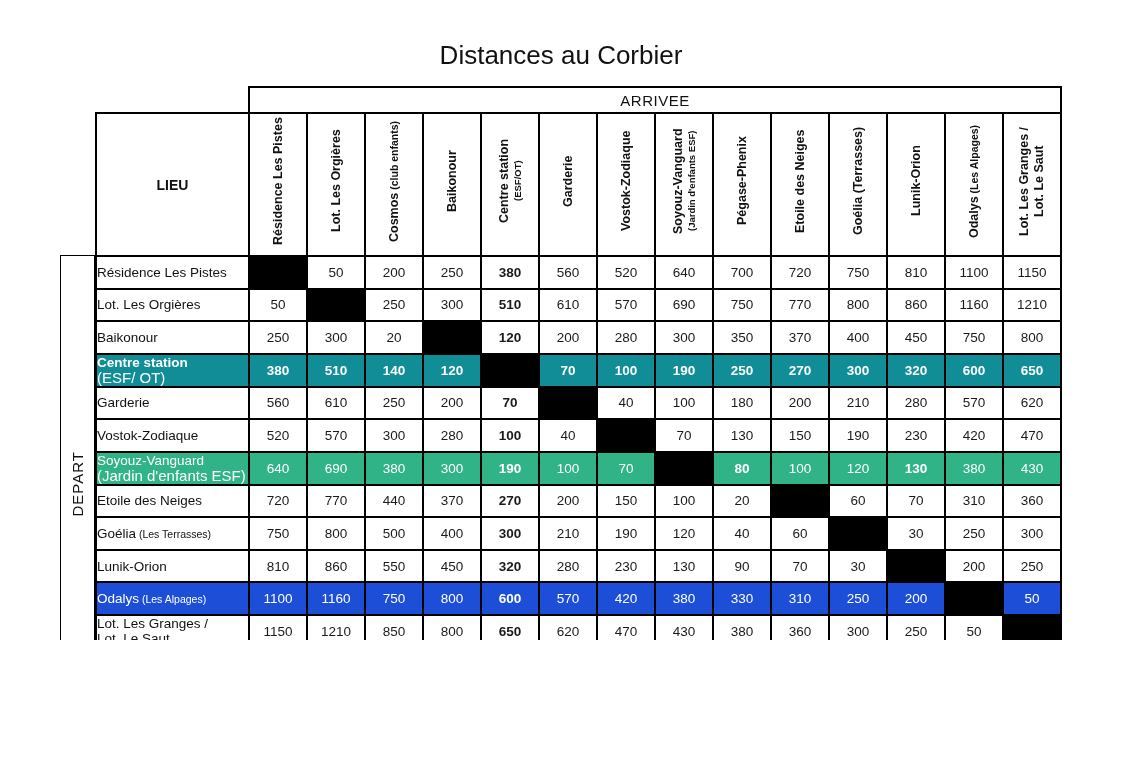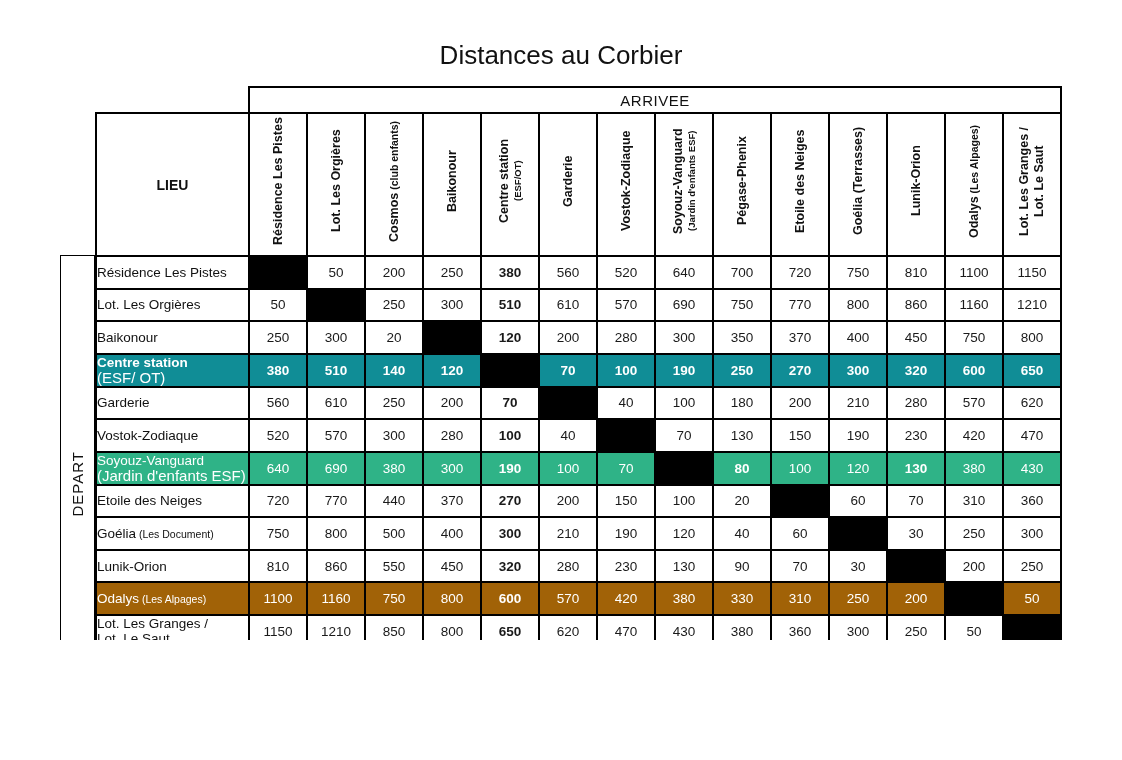--- a/index.html
+++ b/index.html
@@ -328,21 +328,21 @@
           <td class="cell">100</td>
           <td class="cell">20</td>
           <td class="diag" style="background: rgb(0, 0, 0);"></td>
           <td class="cell">60</td>
           <td class="cell">70</td>
           <td class="cell">310</td>
           <td class="cell">360</td>
         </tr>
         <tr>
           <td class="rowlabel">
-            <div class="rl-main">Goélia<span class="si"> (Les Document)</span></div>
+            <div class="rl-main">Goélia<span class="si"> (Les Terrasses)</span></div>
           </td>
           <td class="cell">750</td>
           <td class="cell">800</td>
           <td class="cell">500</td>
           <td class="cell">400</td>
           <td class="cell b">300</td>
           <td class="cell">210</td>
           <td class="cell">190</td>
           <td class="cell">120</td>
           <td class="cell">40</td>
@@ -364,21 +364,21 @@
           <td class="cell">280</td>
           <td class="cell">230</td>
           <td class="cell">130</td>
           <td class="cell">90</td>
           <td class="cell">70</td>
           <td class="cell">30</td>
           <td class="diag" style="background: rgb(0, 0, 0);"></td>
           <td class="cell">200</td>
           <td class="cell">250</td>
         </tr>
-        <tr class="colored" style="background: #a16207;">
+        <tr class="colored" style="background: #1d4ed8;">
           <td class="rowlabel">
             <div class="rl-main">Odalys<span class="si"> (Les Alpages)</span></div>
           </td>
           <td class="cell">1100</td>
           <td class="cell">1160</td>
           <td class="cell">750</td>
           <td class="cell">800</td>
           <td class="cell b">600</td>
           <td class="cell">570</td>
           <td class="cell">420</td>

